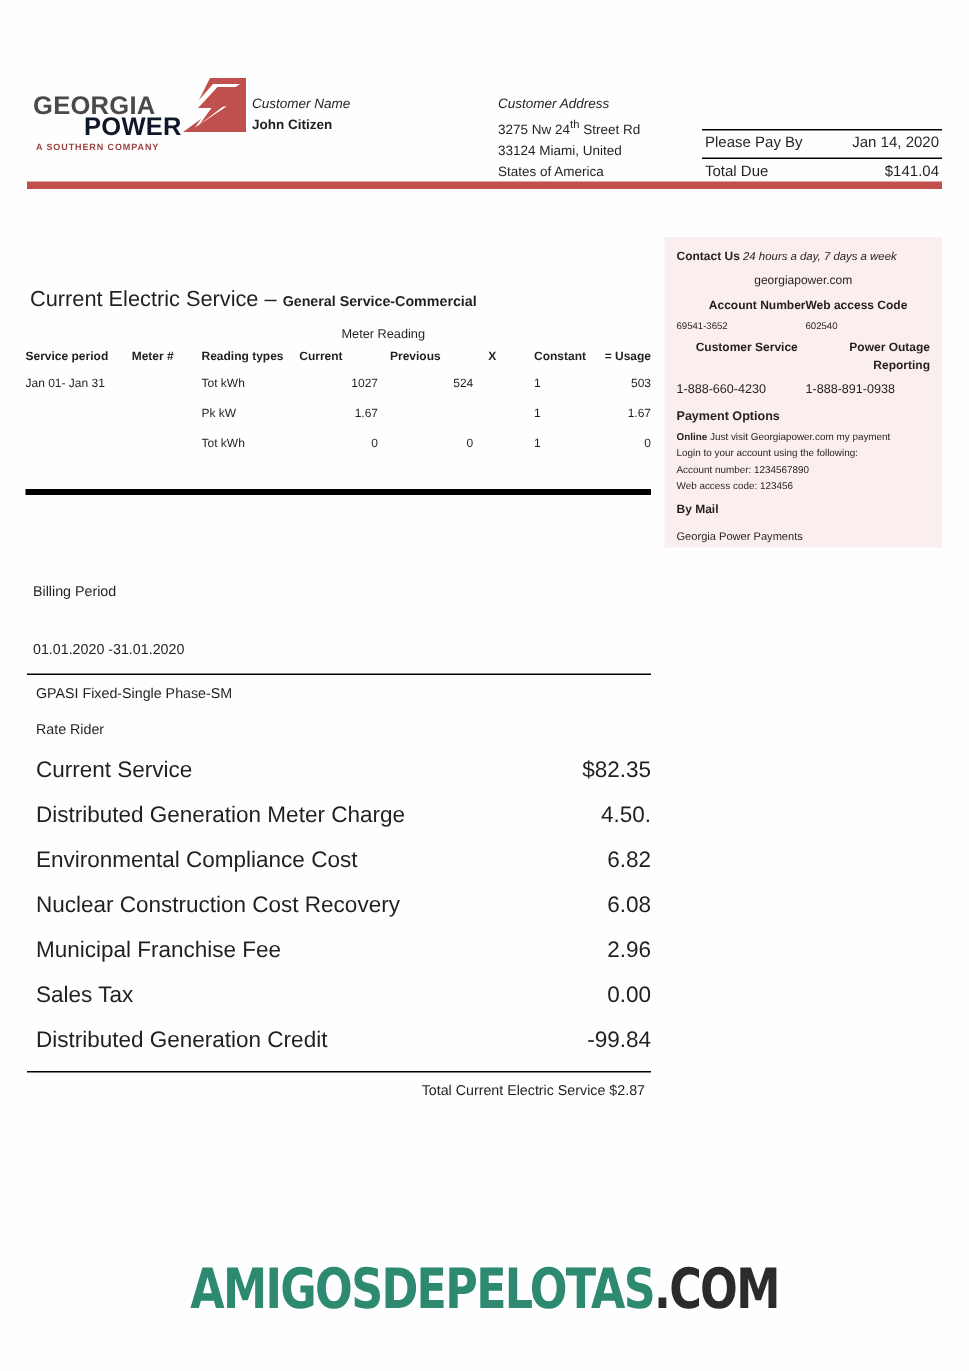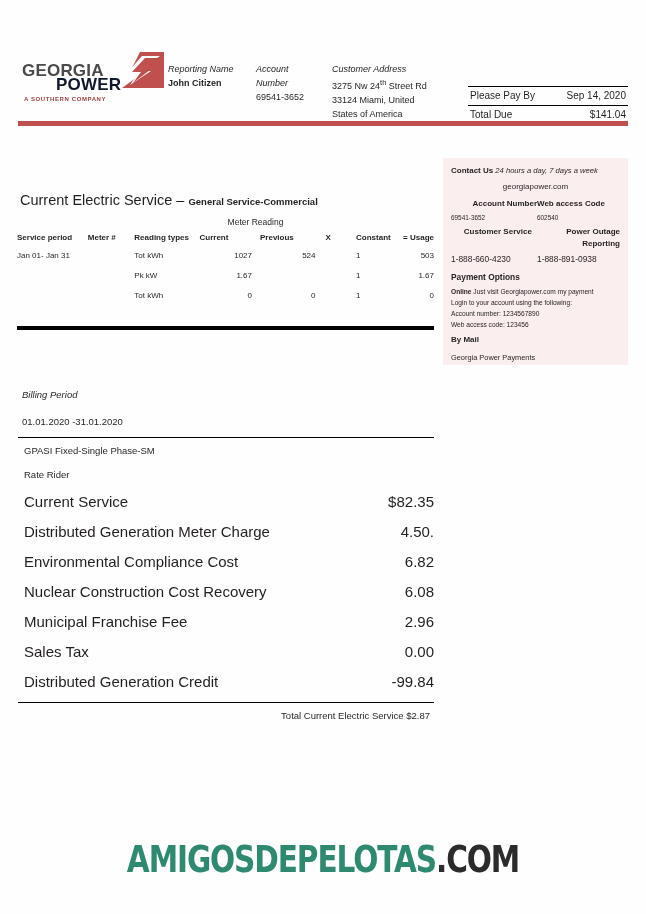--- a/index.html
+++ b/index.html
@@ -223,21 +223,21 @@
   .sb-mail { font-weight: bold; font-size: 8px; margin: 4px 0 6px 0; }
   .sb-pay { font-size: 7.4px; }
 
   
   .billing {
     position: absolute;
     left: 22px; top: 389px;
     width: 412px;
     font-size: 9.5px;
   }
-  .billing .bp-label { margin-bottom: 16px; font-style: italic; }
+  .billing .bp-label { margin-bottom: 28px; }
   .billing .bp-dates { margin-bottom: 10px; }
   .hr-thick {
     border-top: 1.6px solid #000;
     height: 0;
     margin: 0 0 0 -4px;
     width: 416px;
   }
   .charge-row {
     display: flex;
     justify-content: space-between;
@@ -292,42 +292,37 @@
           <polygon points="24,6 42,6 20,21 33,21 12,35 21,22 10,22" fill="#ffffff"></polygon>
           <polygon points="27,8 40,8 22,20 32,20 15,33 23,22 14,22" fill="#c0504d"></polygon>
         </svg>
       </div>
       <div class="logo-word">GEORGIA</div>
       <div class="logo-word2">POWER</div>
       <div class="logo-tag">A SOUTHERN COMPANY</div>
     </div>
 
     <div class="cust-col" id="col-name">
-      <span class="lbl">Reporting Name</span>
+      <span class="lbl">Customer Name</span>
       <span class="val-b">John Citizen</span>
     </div>
 
-    <div class="cust-col" id="col-acct">
-      <span class="lbl">Account</span>
-      <span class="lbl">Number</span>
-      <span class="val">69541-3652</span>
-    </div>
 
     <div class="cust-col" id="col-addr">
       <span class="lbl">Customer Address</span>
       <span class="val"><span>3275 Nw 24</span><sup>th</sup><span> Street Rd</span></span>
       <span class="val">33124 Miami, United</span>
       <span class="val">States of America</span>
     </div>
 
     <div class="paybox">
       <div class="rule-top"></div>
       <div class="row">
         <span>Please Pay By</span>
-        <span>Sep 14, 2020</span>
+        <span>Jan 14, 2020</span>
       </div>
       <div class="rule-mid"></div>
       <div class="row">
         <span>Total Due</span>
         <span>$141.04</span>
       </div>
       <div class="rule-bot"></div>
     </div>
   </div>
 

